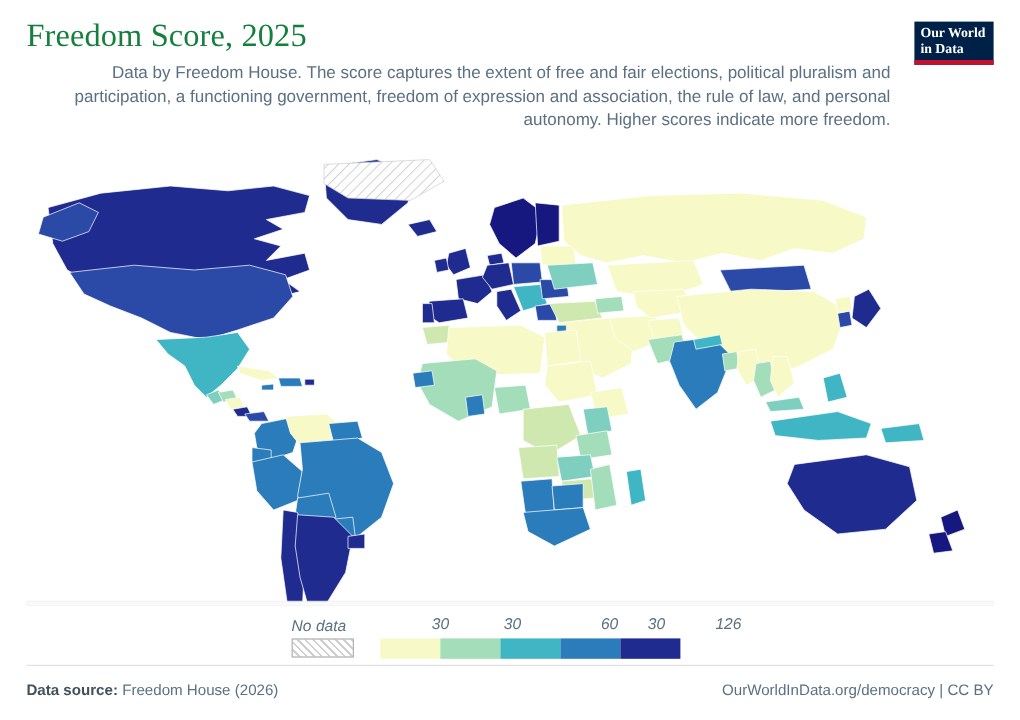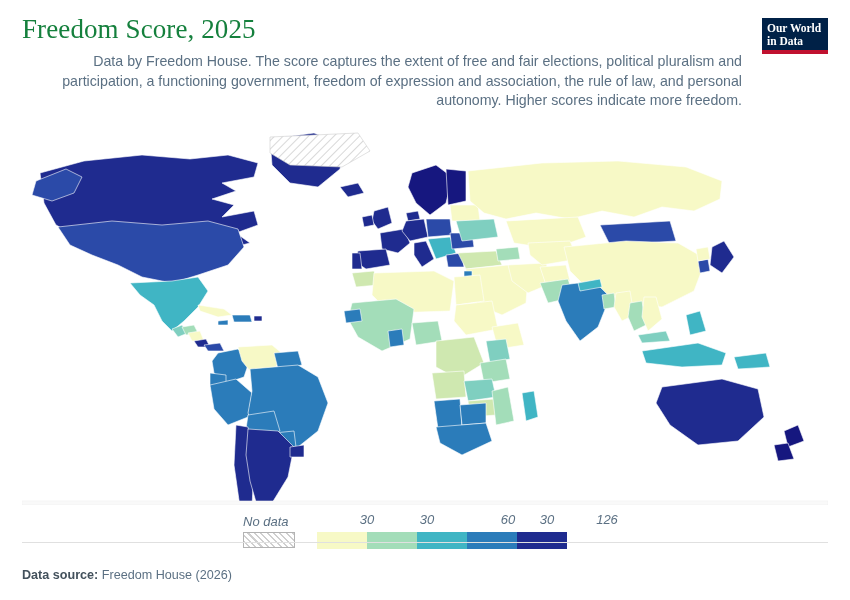--- a/index.html
+++ b/index.html
@@ -130,21 +130,21 @@
     white-space: nowrap;
   }
   
   .footer {
     position: absolute;
     left: 22px;
     right: 22px;
     bottom: 12px;
     height: 26px;
     border-top: 1px solid #e0e0e0;
-    padding-top: 19px;
+    padding-top: 7px;
     font-size: 12.6px;
     color: #5b7083;
     display: flex;
     justify-content: space-between;
     align-items: center;
   }
   .footer b {
     color: #43515c;
     font-weight: bold;
   }
@@ -306,15 +306,20 @@
         <div class="ramp-seg" style="background:#1f2b8f"></div>
       </div>
     </div>
   </div>
 
   <div class="footer">
     <div class="footer-left">
       <b>Data source:</b>
       <span>Freedom House (2026)</span>
     </div>
+    <div class="footer-right">
+      <a href="#">OurWorldInData.org/democracy</a>
+      <span>|</span>
+      <a href="#">CC BY</a>
+    </div>
   </div>
 
 </div>
 
 </body></html>

